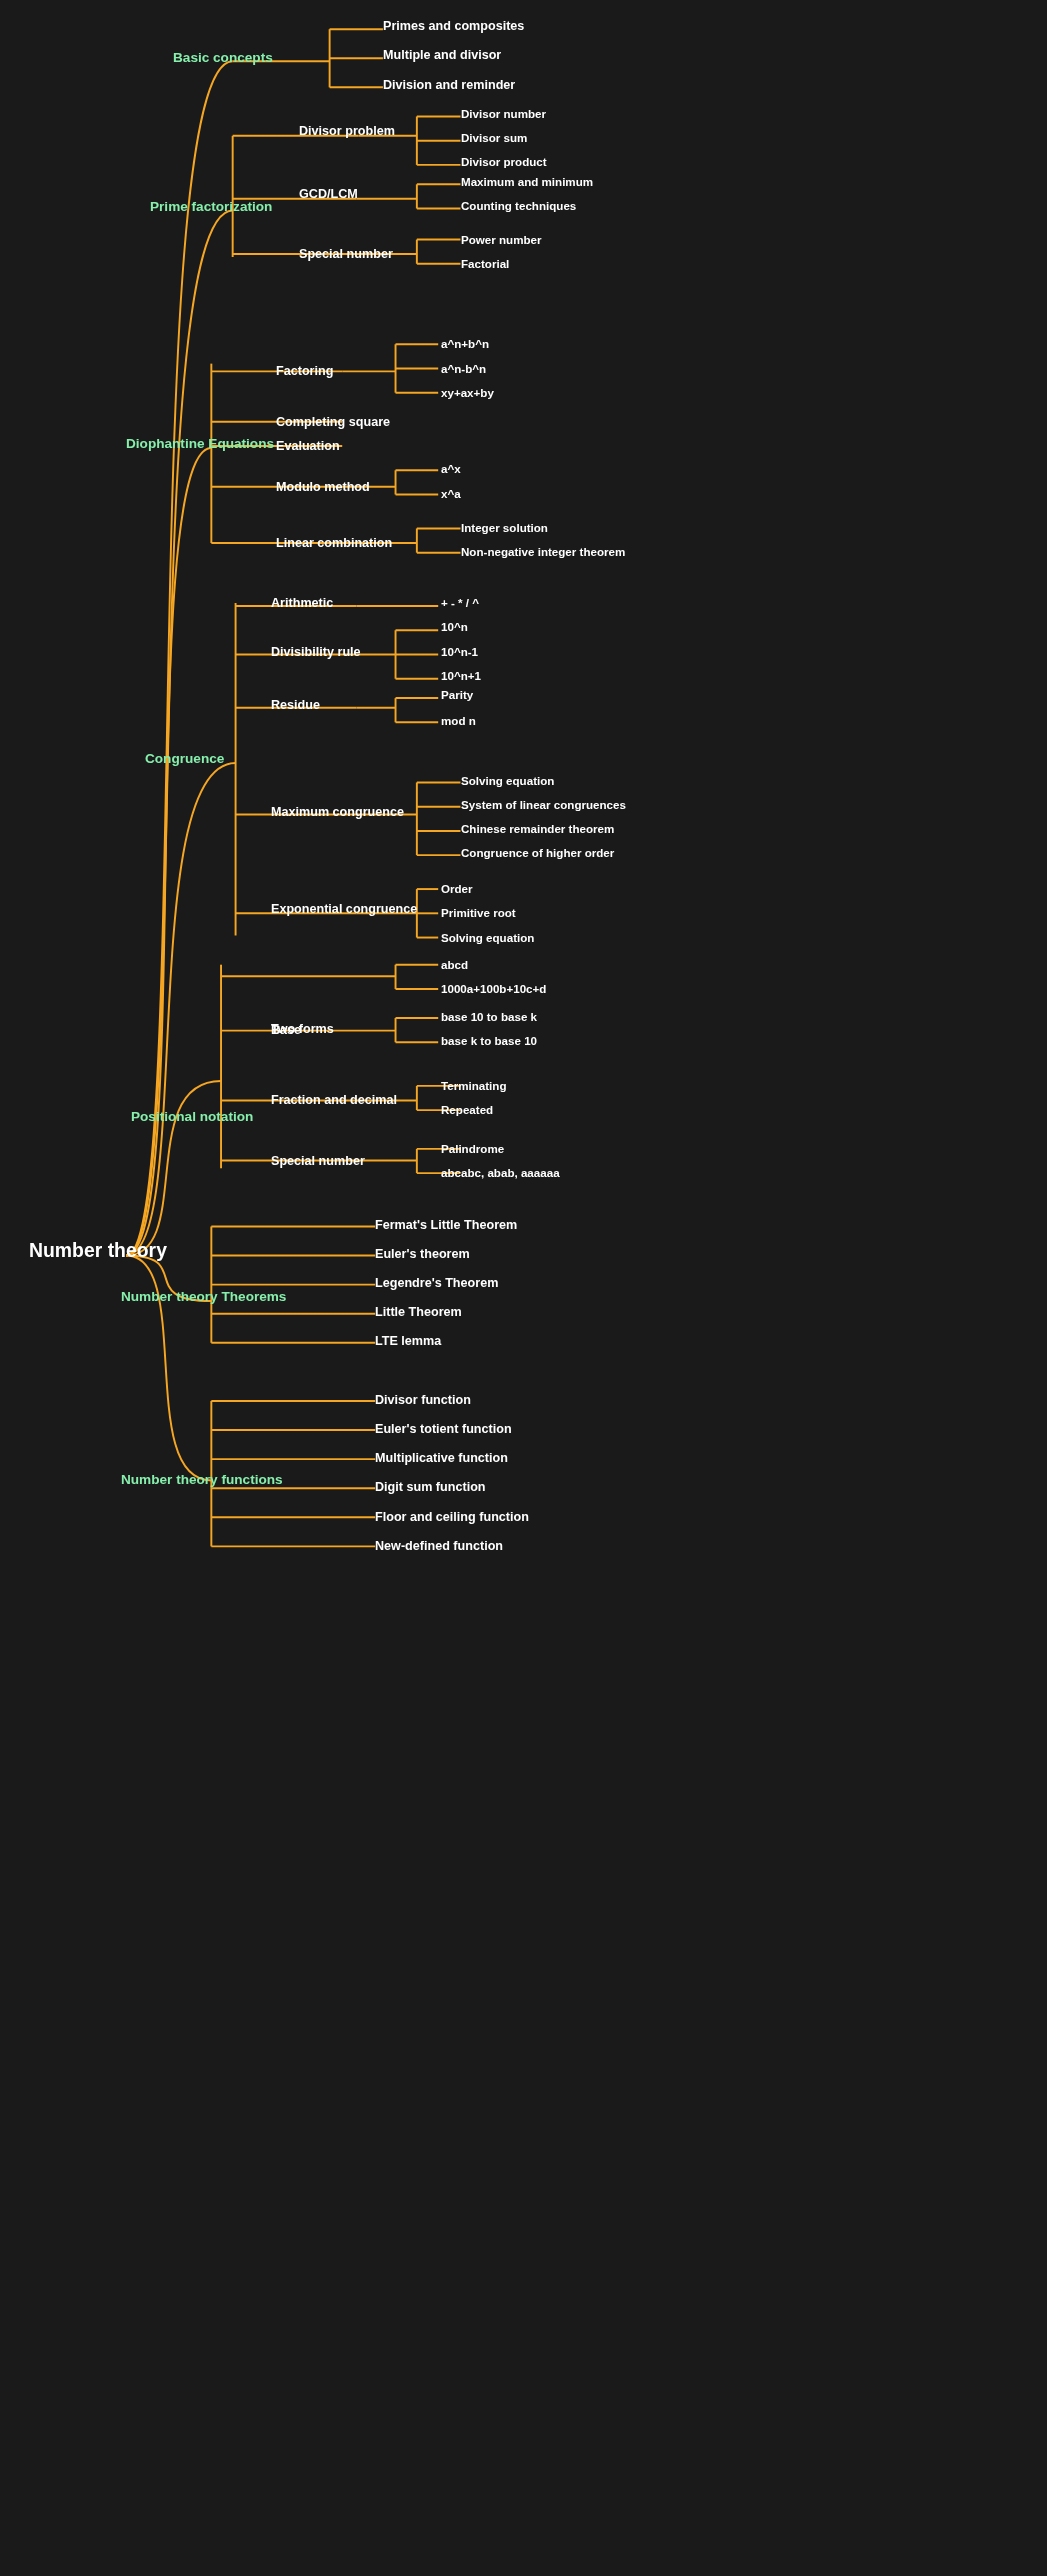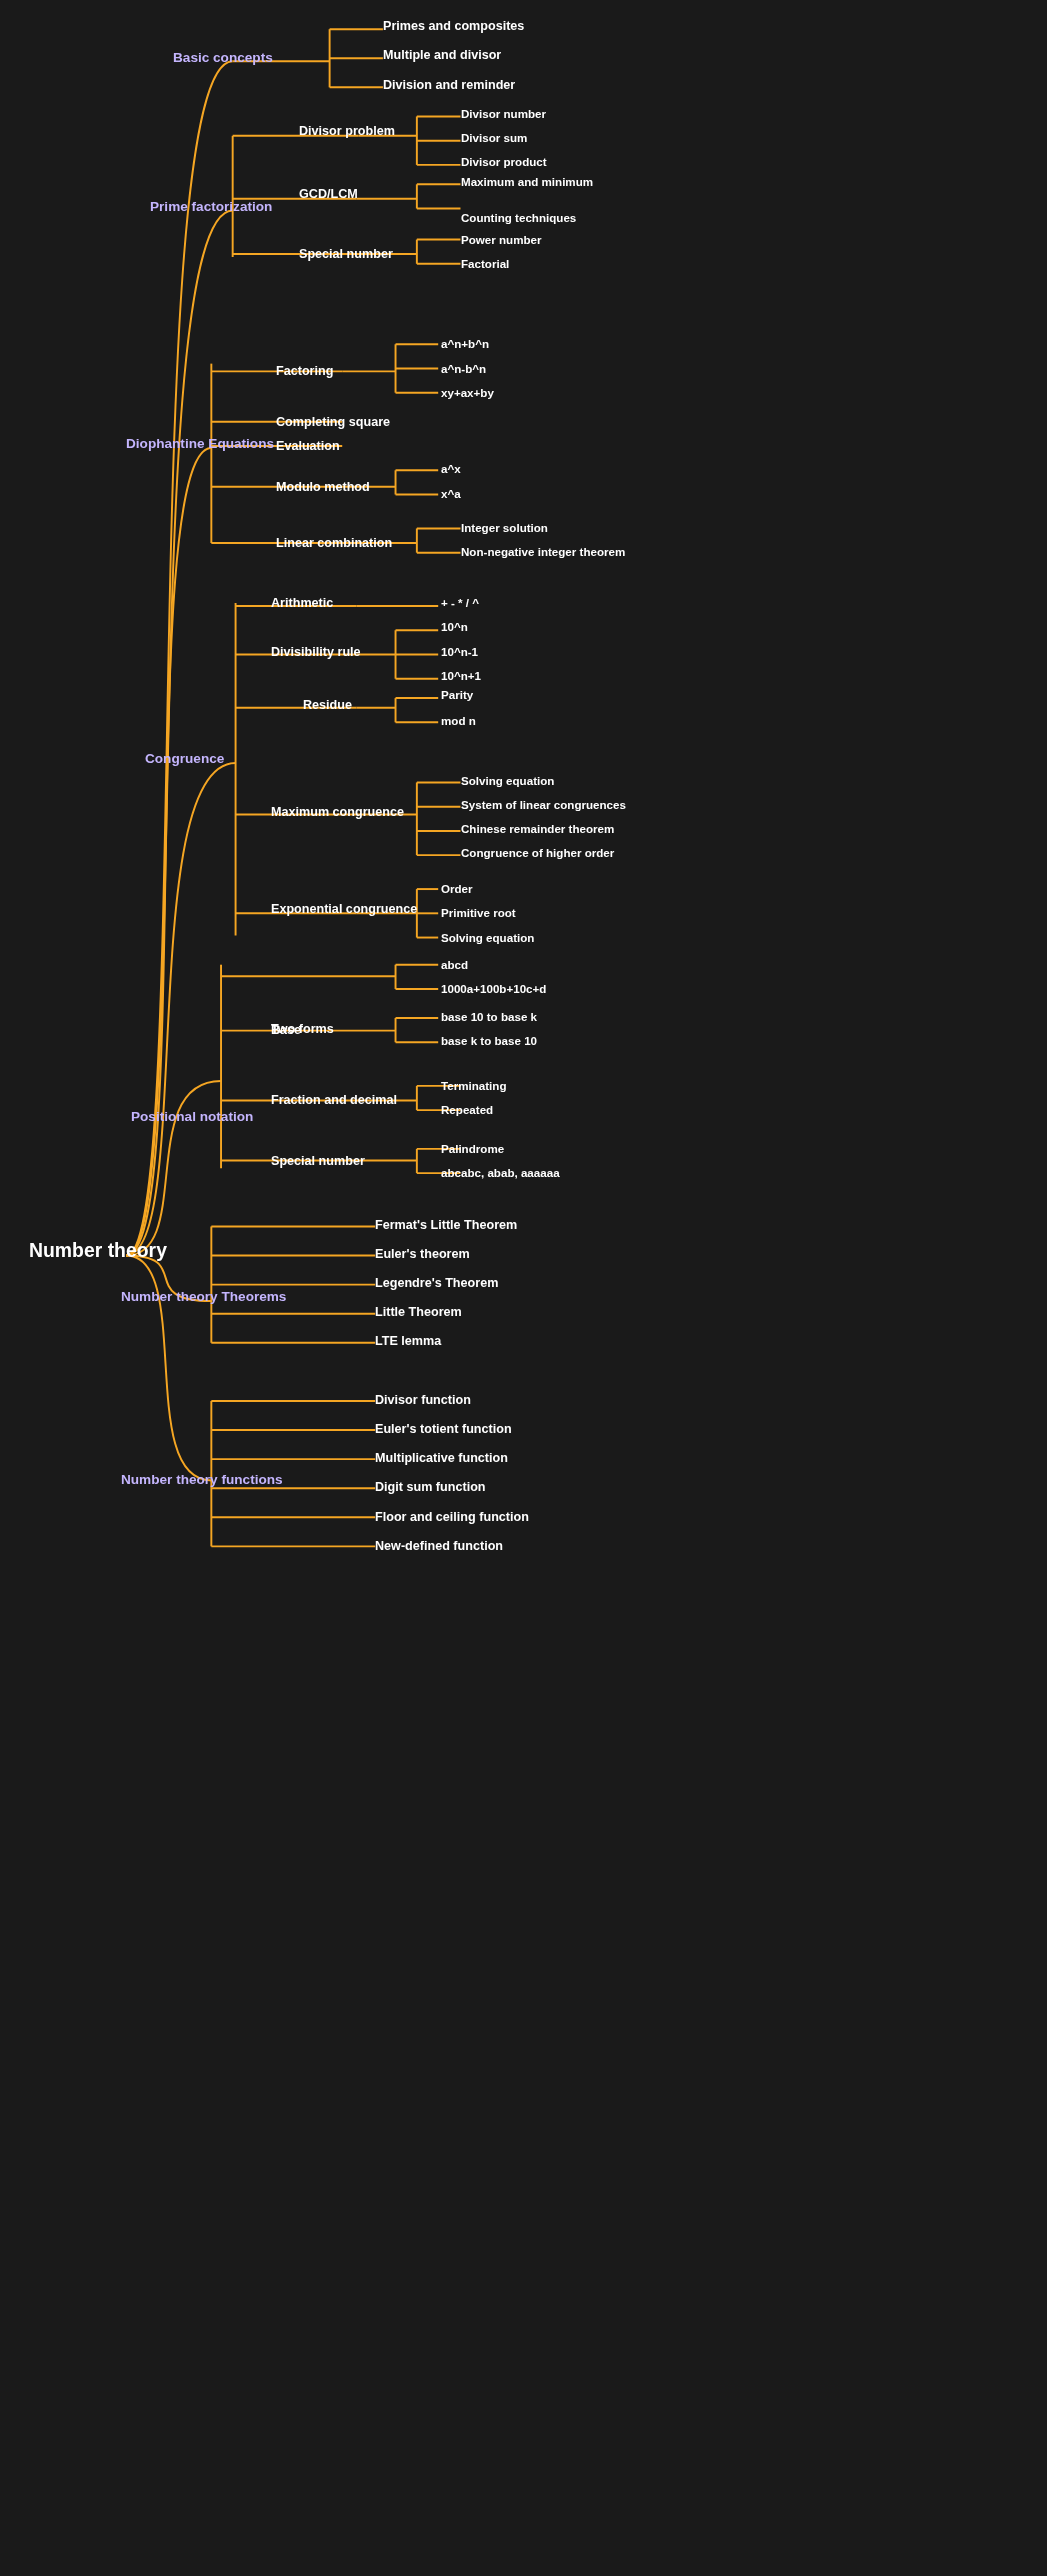--- a/index.html
+++ b/index.html
@@ -40,21 +40,21 @@
     }
 
     .node.root {
       font-size: 19.4px;
       font-weight: bold;
       color: #fff;
     }
 
     .node.level1 {
       font-size: 13.6px;
-      color: #c4b5fd;
+      color: #86efac;
     }
 
     .node.level2 {
       font-size: 12.6px;
       color: #fff;
     }
 
     .node.level3 {
       font-size: 11.6px;
       color: #fff;
@@ -243,21 +243,21 @@
   </div>
   <div class="node level3" style="left:461px; top:155px;">
     <span>Divisor product</span>
   </div>
   <div class="node level2" style="left:299px; top:187px;">
     <span>GCD/LCM</span>
   </div>
   <div class="node level3" style="left:461px; top:175px;">
     <span>Maximum and minimum</span>
   </div>
-  <div class="node level3" style="left:461px; top:199px;margin-top:12px;">
+  <div class="node level3" style="left:461px; top:199px;">
     <span>Counting techniques</span>
   </div>
   <div class="node level2" style="left:299px; top:247px;">
     <span>Special number</span>
   </div>
   <div class="node level3" style="left:461px; top:233px;">
     <span>Power number</span>
   </div>
   <div class="node level3" style="left:461px; top:257px;">
     <span>Factorial</span>
@@ -317,21 +317,21 @@
   </div>
   <div class="node level3" style="left:441px; top:620px;">
     <span>10^n</span>
   </div>
   <div class="node level3" style="left:441px; top:645px;">
     <span>10^n-1</span>
   </div>
   <div class="node level3" style="left:441px; top:669px;">
     <span>10^n+1</span>
   </div>
-  <div class="node level2" style="left:271px; top:698px;margin-left:32px;">
+  <div class="node level2" style="left:271px; top:698px;">
     <span>Residue</span>
   </div>
   <div class="node level3" style="left:441px; top:688px;">
     <span>Parity</span>
   </div>
   <div class="node level3" style="left:441px; top:714px;">
     <span>mod n</span>
   </div>
   <div class="node level2" style="left:271px; top:805px;">
     <span>Maximum congruence</span>

